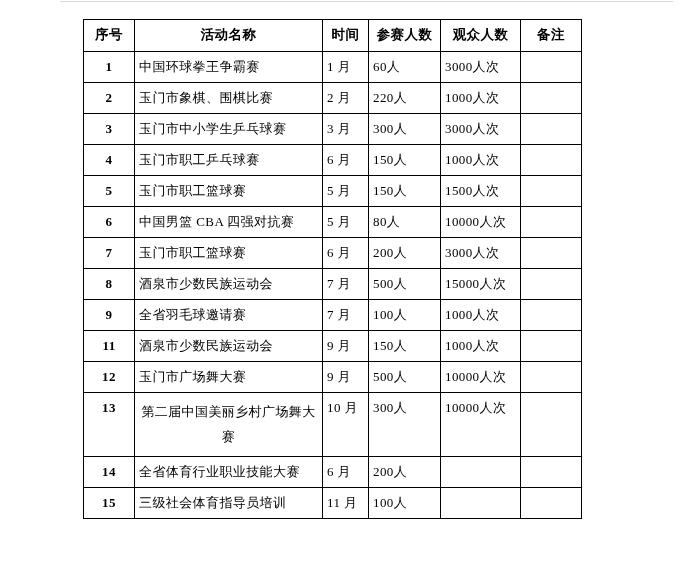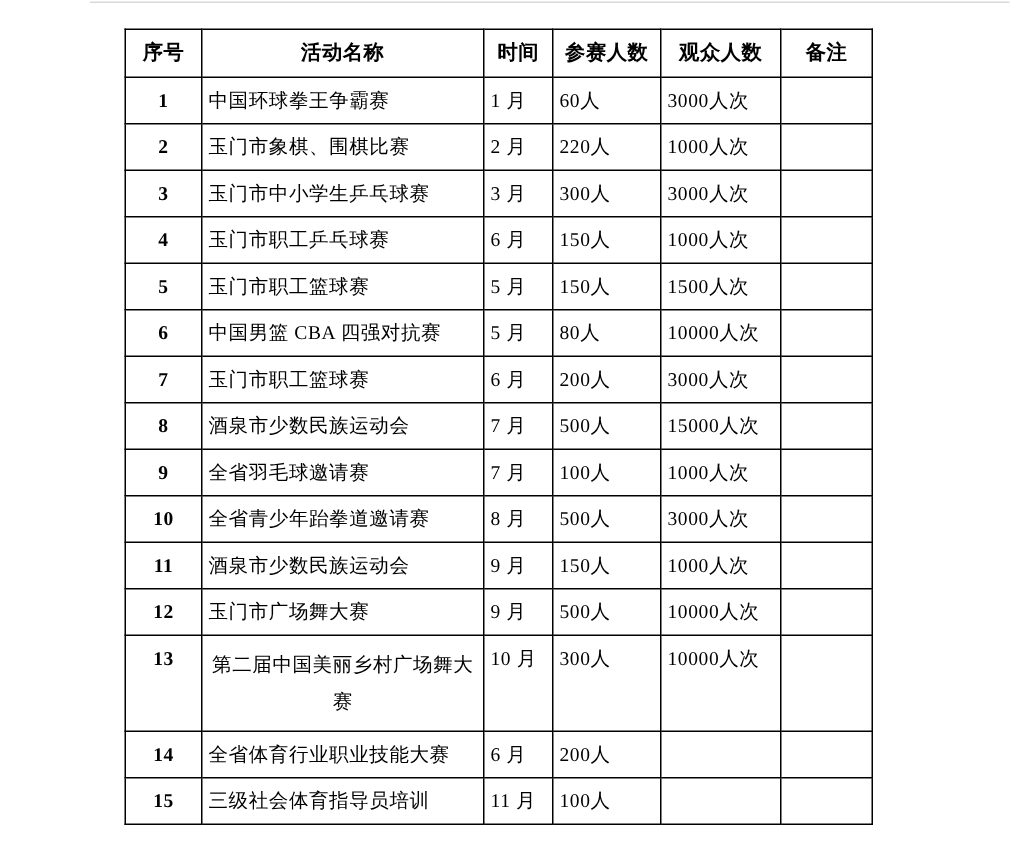--- a/index.html
+++ b/index.html
@@ -188,28 +188,20 @@
         </tr>
         <tr class="data-row">
           <td class="cell-index">9</td>
           <td class="cell-name">全省羽毛球邀请赛</td>
           <td class="cell-time">7 月</td>
           <td class="cell-participants">100人</td>
           <td class="cell-spectators">1000人次</td>
           <td class="cell-remark"></td>
         </tr>
         <tr class="data-row">
-          <td class="cell-index">10</td>
-          <td class="cell-name">全省青少年跆拳道邀请赛</td>
-          <td class="cell-time">8 月</td>
-          <td class="cell-participants">500人</td>
-          <td class="cell-spectators">3000人次</td>
-          <td class="cell-remark"></td>
-        </tr>
-        <tr class="data-row">
           <td class="cell-index">11</td>
           <td class="cell-name">酒泉市少数民族运动会</td>
           <td class="cell-time">9 月</td>
           <td class="cell-participants">150人</td>
           <td class="cell-spectators">1000人次</td>
           <td class="cell-remark"></td>
         </tr>
         <tr class="data-row">
           <td class="cell-index">12</td>
           <td class="cell-name">玉门市广场舞大赛</td>

